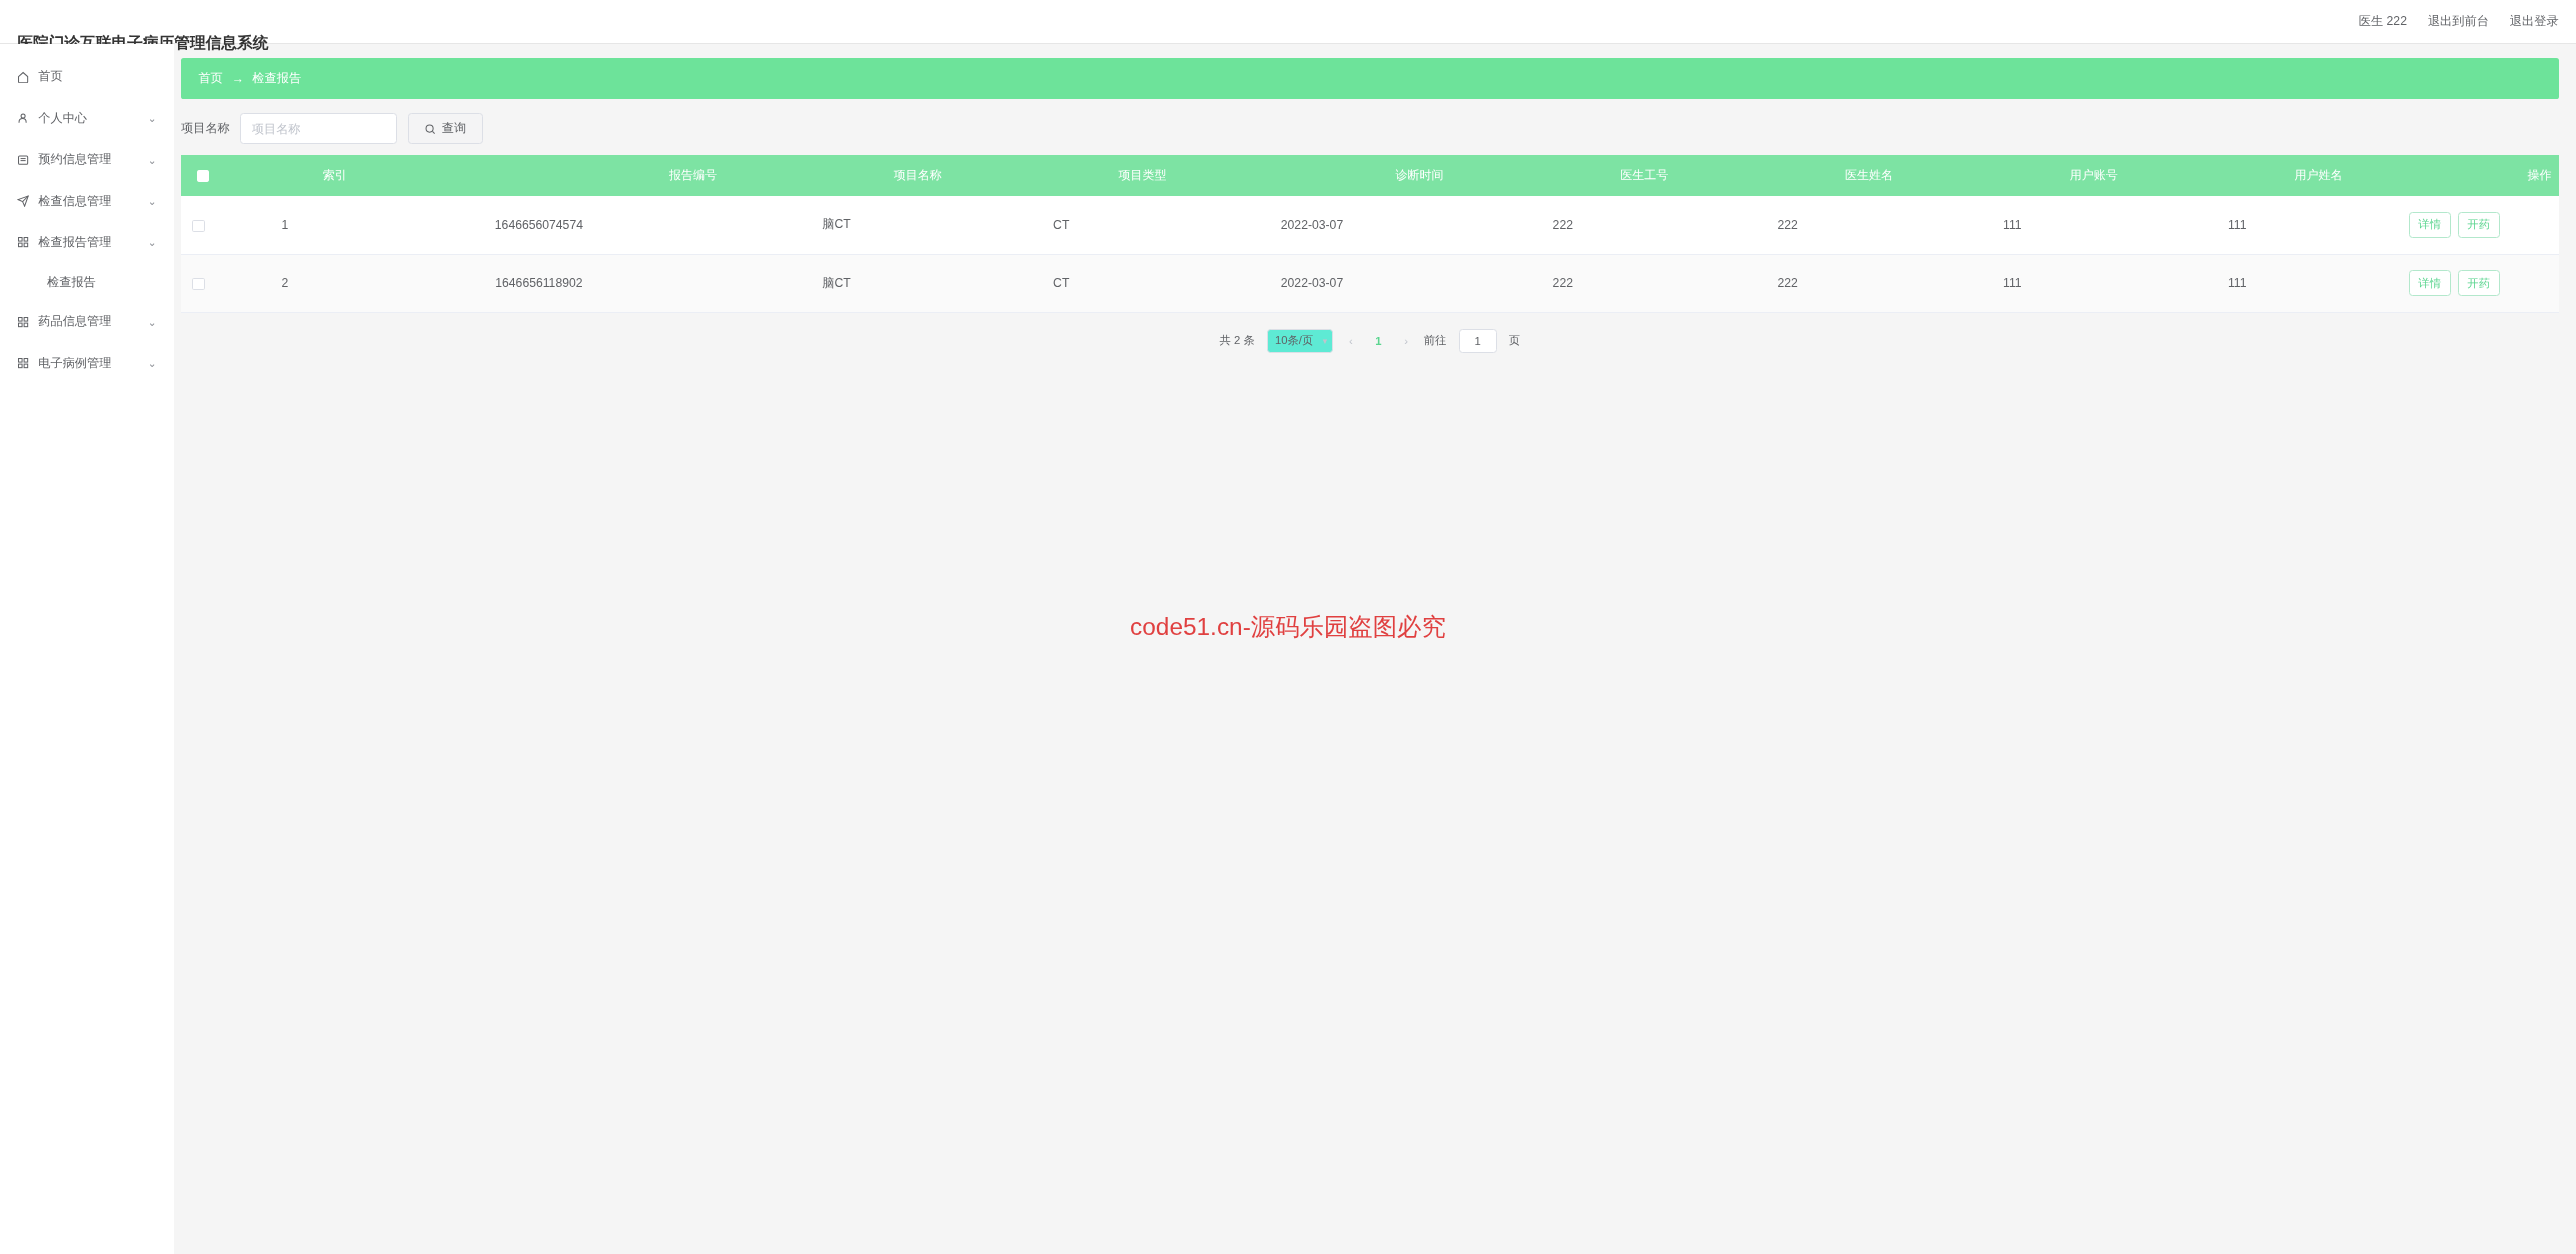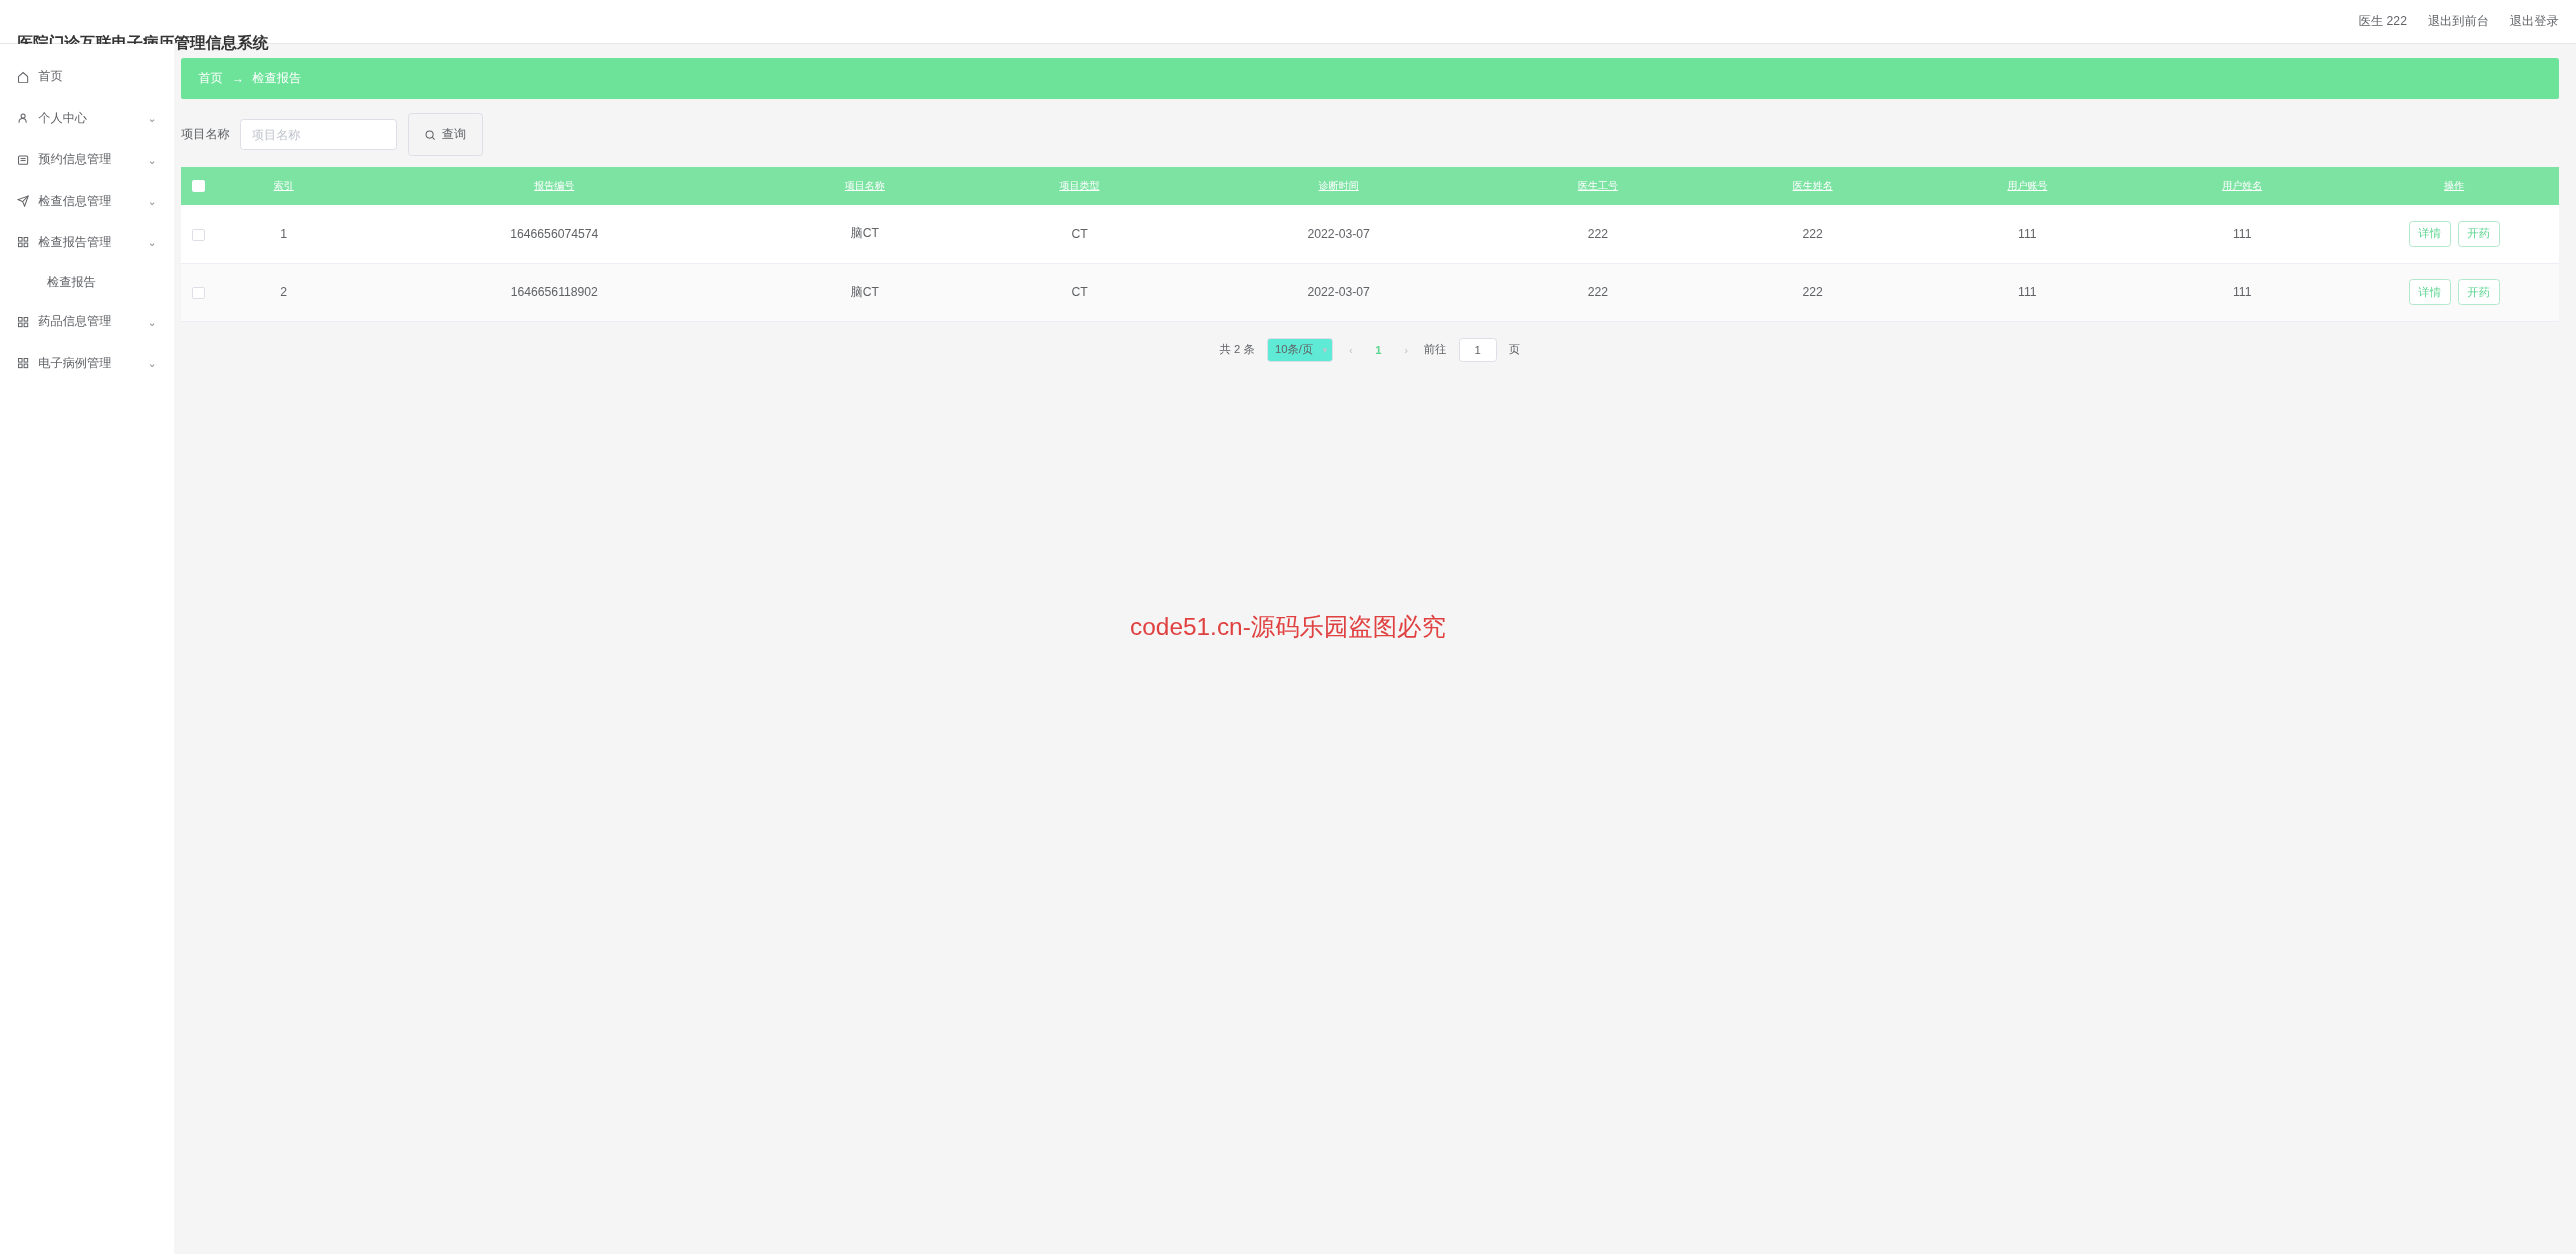--- a/index.html
+++ b/index.html
@@ -24,30 +24,30 @@
 
 
 .breadcrumb { background: #6de39a; color: #fff; padding: 12.2px 17.4px; border-radius: 2.6px; display: flex; align-items: center; gap: 8.7px; }
 .breadcrumb-sep { color: #fff; }
 
 
 .search-row { display: flex; align-items: center; gap: 10.5px; margin-top: 14px; margin-bottom: 10.5px; }
 .search-label { color: #606266; }
 .input { height: 31px; border: 0.9px solid #dcdfe6; border-radius: 3.5px; padding: 0 10.5px; width: 157px; font-size: 12.2px; color: #606266; background: #fff; }
 .input::placeholder { color: #c0c4cc; }
-.btn { height: 43px; padding: 0 15.7px; border: 0.9px solid #dcdfe6; background: #f4f4f5; border-radius: 3.5px; color: #606266; cursor: pointer; display: inline-flex; align-items: center; gap: 5.2px; font-size: 12.2px; }
+.btn { height: 31px; padding: 0 15.7px; border: 0.9px solid #dcdfe6; background: #f4f4f5; border-radius: 3.5px; color: #606266; cursor: pointer; display: inline-flex; align-items: center; gap: 5.2px; font-size: 12.2px; }
 .btn-outline-green { border: 0.9px solid #5ad58f; color: #5ad58f; background: #fff; }
 .btn-sm-outline { height: 26px; padding: 0 8.7px; border: 0.9px solid #b3e8cc; color: #5ad58f; background: #fff; border-radius: 3.5px; cursor: pointer; font-size: 11.3px; }
 
 
 .print-row { margin-top: 7px; margin-bottom: 12.2px; }
 
 
 .table { width: 100%; border-collapse: collapse; background: #fff; }
-.table thead th { background: #7de3a3; color: #fff; font-weight: normal; padding: 12.2px 7px; font-size: 10px; text-align: center; text-decoration: underline; }
+.table thead th { background: #7de3a3; color: #fff; font-weight: normal; padding: 12.2px 7px; font-size: 12px; text-align: right; }
 .table tbody td { padding: 15.7px 7px; text-align: center; color: #606266; border-bottom: 0.9px solid #ebeef5; }
 .table tbody tr:nth-child(even) td { background: #fafafa; }
 .checkbox { width: 12.2px; height: 12.2px; border: 0.9px solid #dcdfe6; border-radius: 1.7px; display: inline-block; background: #fff; vertical-align: middle; }
 .row-actions { display: flex; gap: 7px; justify-content: flex-end; padding-right: 52px; }
 
 
 .pagination { display: flex; align-items: center; justify-content: center; gap: 12.2px; margin-top: 15.7px; color: #606266; font-size: 11.3px; }
 .page-select { border: 0.9px solid #dcdfe6; border-radius: 3.5px; height: 24.4px; padding: 0 19px 0 7px; background: #5eead4; color: #606266; font-size: 11.3px; position: relative; display: inline-flex; align-items: center; }
 .page-select::after { content: "▾"; position: absolute; right: 5.2px; color: #c0c4cc; font-size: 8.7px; }
 .page-arrow { color: #c0c4cc; cursor: pointer; padding: 0 3.5px; }

